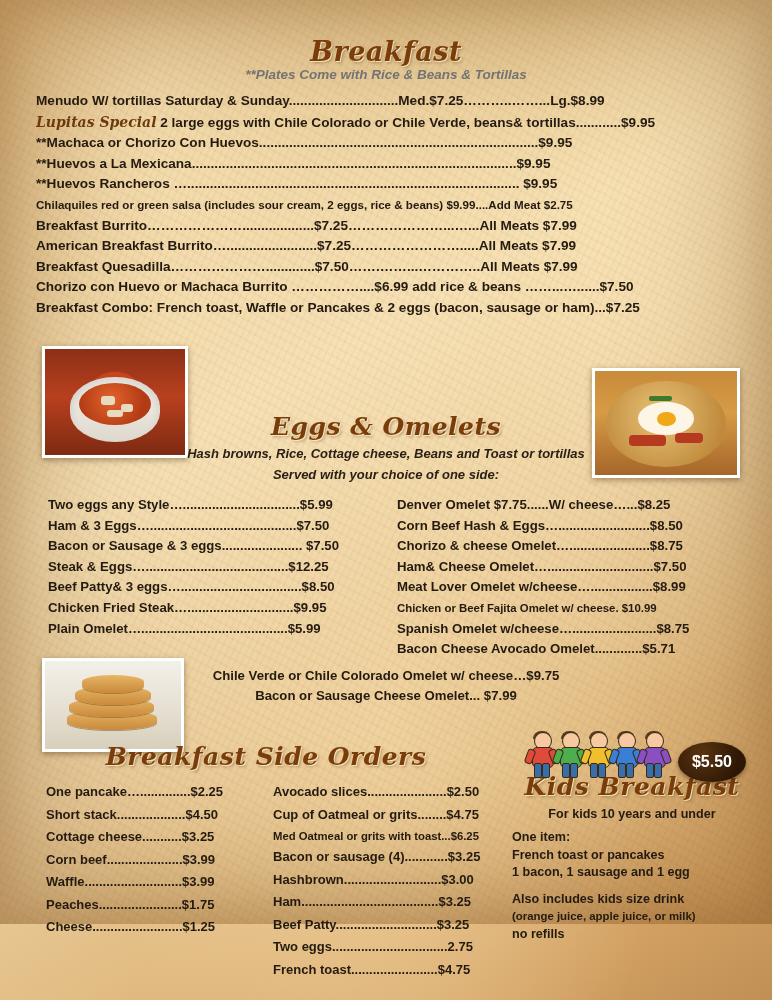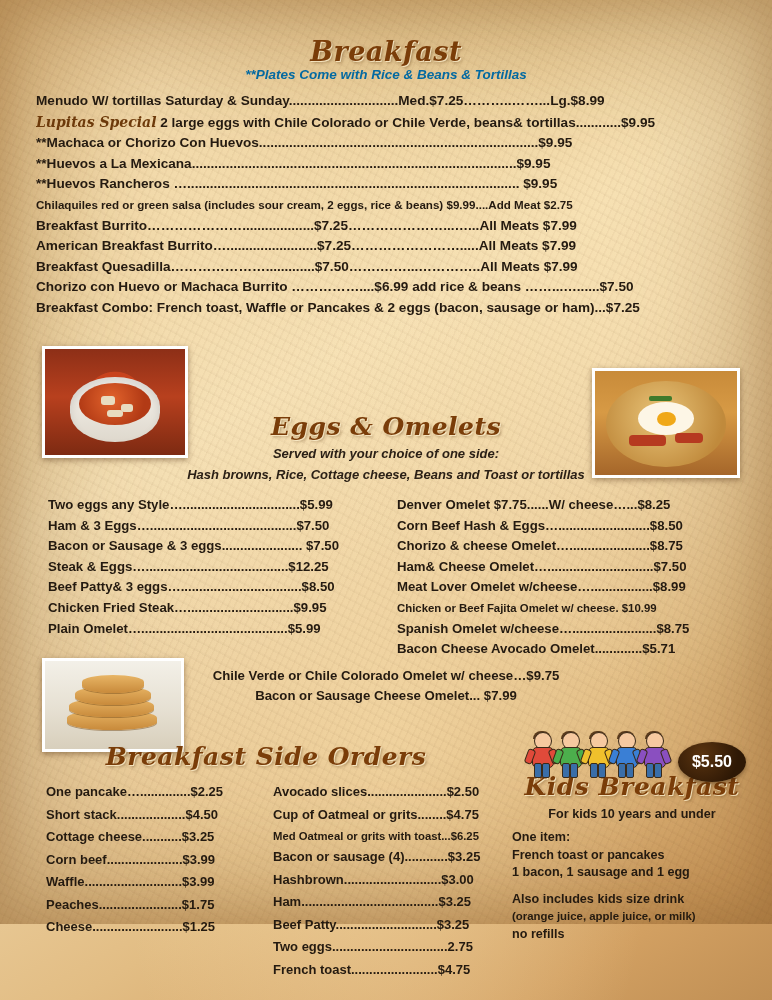--- a/index.html
+++ b/index.html
@@ -33,21 +33,21 @@
     color:#7a3d09;
     text-shadow:1px 1px 0 rgba(255,240,205,0.8), 2px 2px 3px rgba(80,45,10,0.35);
     letter-spacing:0.5px;
   }
   .h-break{font-size:27px;text-align:center;}
   .h-eggs{font-size:25px;text-align:center;}
   .h-side{font-size:25px;}
   .h-kids{font-size:25px;}
 
   .sub{
-    text-align:center;font-weight:700;font-style:italic;font-size:13.5px;color:#0369a1;
+    text-align:center;font-weight:700;font-style:italic;font-size:13.5px;color:#737373;
   }
 
   .section-break{position:absolute;left:36px;top:36px;width:700px;}
   .rows{margin-top:9px;}
   .row{
     font-size:13.6px;font-weight:700;color:#241a10;
     line-height:20.6px;white-space:nowrap;overflow:hidden;
   }
   .row .lead{font-family:"DejaVu Serif",serif;font-style:italic;font-weight:700;color:#6d3a0b;font-size:14px;}
   .row .sm{font-size:11.6px;font-weight:700;}
@@ -176,22 +176,22 @@
   <div class="photo ph-pan">
     <div class="pan-bg"></div>
     <div class="pan-stack" style="left:16%;top:56%;width:66%;height:22%;"></div>
     <div class="pan-stack" style="left:18%;top:42%;width:62%;height:22%;"></div>
     <div class="pan-stack" style="left:22%;top:28%;width:56%;height:22%;"></div>
     <div class="pan-stack" style="left:27%;top:16%;width:46%;height:20%;"></div>
   </div>
 
   <div class="section-eggs">
     <div class="script h-eggs">Eggs &amp; Omelets</div>
+    <div class="eggs-sub">Hash browns, Rice, Cottage cheese, Beans and Toast or tortillas</div>
     <div class="eggs-sub">Served with your choice of one side:</div>
-    <div class="eggs-sub">Hash browns, Rice, Cottage cheese, Beans and Toast or tortillas</div>
     <div class="cols">
       <div class="col left">
         <div class="item">Two eggs any Style…................................$5.99</div>
         <div class="item">Ham &amp; 3 Eggs…........................................$7.50</div>
         <div class="item">Bacon or Sausage &amp; 3 eggs...................... $7.50</div>
         <div class="item">Steak &amp; Eggs….......................................$12.25</div>
         <div class="item">Beef Patty&amp; 3  eggs….................................$8.50</div>
         <div class="item">Chicken Fried  Steak….............................$9.95</div>
         <div class="item">Plain  Omelet…........................................$5.99</div>
       </div>

